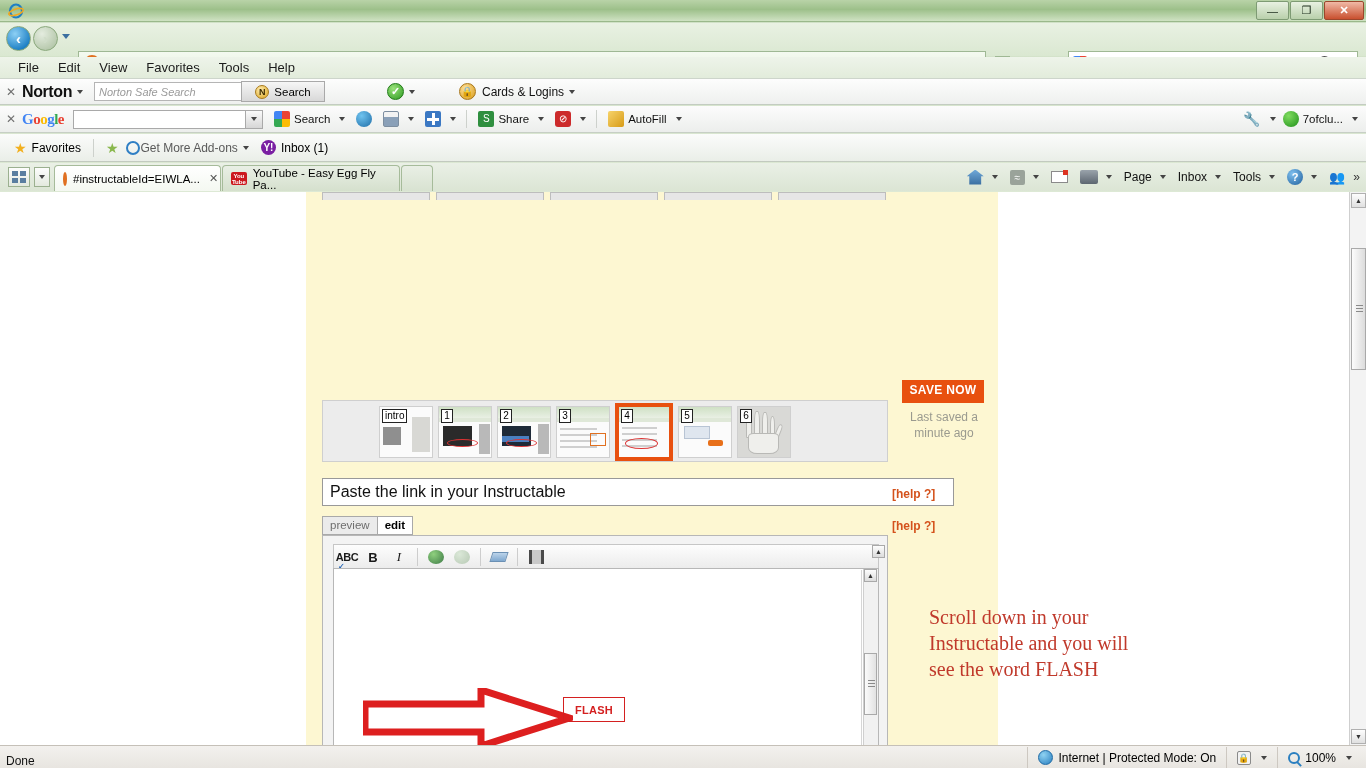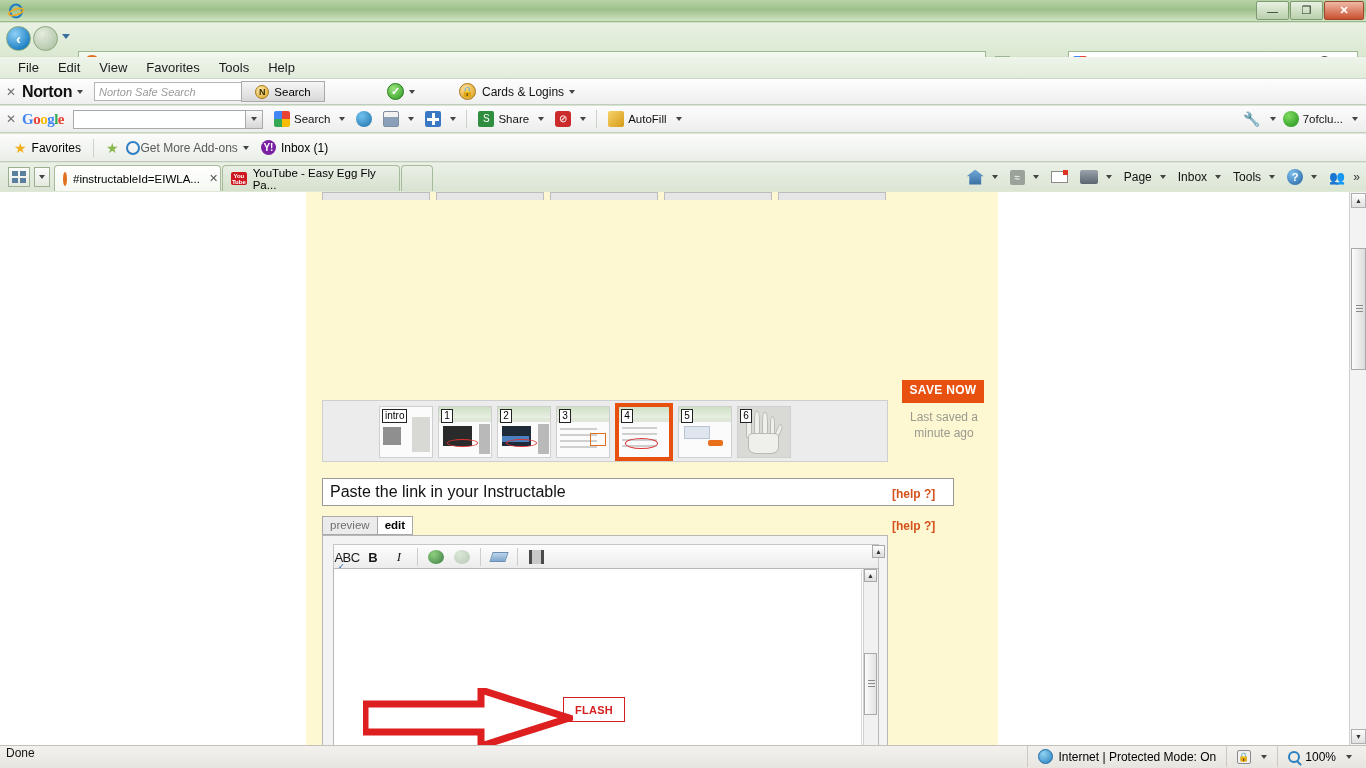--- a/index.html
+++ b/index.html
@@ -212,21 +212,21 @@
   
   .edshell { position:absolute; left:322px; top:343px; width:566px; height:292px;
      background:#f3f3f3; border:1px solid #b7b7b7; }
   .edbox { position:absolute; left:10px; top:32px; width:546px; height:250px; background:#fff; border:1px solid #b7b7b7;}
   .edtoolbar { position:absolute; left:10px; top:8px; width:546px; height:26px;
      background:linear-gradient(180deg,#fdfdfd,#ebebeb); border:1px solid #c6c6c6;
      display:flex; align-items:center; }
   .tsep { width:1px;height:18px;background:#cdcdcd; margin:0 5px; }
   .tbtn { width:22px;height:20px; display:flex;align-items:center;justify-content:center;
      margin:0 2px; font-size:13px; color:#1a1a1a;}
-  .abc { font-size:13px; font-weight:normal; letter-spacing:-0.5px; position:relative;}
+  .abc { font-size:11px; font-weight:bold; letter-spacing:-0.5px; position:relative;}
   .abc:after{content:"✓";position:absolute;left:2px;bottom:-4px;font-size:8px;color:#1a5fb4;}
   .globe { width:16px;height:14px;border-radius:50%;background:radial-gradient(circle at 35% 30%,#8fd07e,#3d7a46);}
   .globe.pale { background:radial-gradient(circle at 35% 30%,#dbe8d8,#b7c9b4);}
   .eraser { width:16px;height:10px; background:linear-gradient(180deg,#bcd4ea,#7fa8cf);
      transform:skewX(-18deg); border:1px solid #6b90b4;}
   .film { width:15px;height:14px;background:linear-gradient(90deg,#4a4a4a 0 3px,#c9c9c9 3px 12px,#4a4a4a 12px 15px);}
   .gopro { width:22px;height:18px;background:#f0a81e;border:1px solid #c8870f; color:#fff;
      font-size:7px;font-weight:bold;line-height:8px;text-align:center;padding-top:1px;
      font-family:"Liberation Sans",sans-serif;}
   .proTxt { margin-left:6px; font-size:12px; color:#111; }
@@ -256,21 +256,21 @@
   .pagesb .up, .pagesb .dn { position:absolute; left:1px; width:15px;height:15px;
      background:linear-gradient(180deg,#fdfdfd,#e0e0e0); border:1px solid #b0b0b0;
      display:flex;align-items:center;justify-content:center;font-size:7px;color:#333;}
   .pagesb .up { top:1px; } .pagesb .dn { bottom:1px; }
   .pagesb .thumb2 { position:absolute; left:1px; top:56px; width:15px; height:122px;
      background:linear-gradient(90deg,#fcfcfc,#dcdcdc); border:1px solid #a9a9a9; }
 
   
   .statusbar { position:absolute; left:0; bottom:0; width:1366px; height:23px;
      background:linear-gradient(180deg,#f3f1ee,#e8e5e0); border-top:1px solid #c5c0b8;
-     display:flex; align-items:flex-start; }
+     display:flex; align-items:flex-end; }
   .st-done { margin-left:6px; font-size:12px; color:#111; }
   .st-right { position:absolute; right:4px; display:flex; align-items:center; gap:0; }
   .st-cell { display:flex;align-items:center;gap:5px; padding:0 10px; height:21px; font-size:12px;
      border-left:1px solid #cdc8c1;}
   .globe-sm { width:15px;height:15px;border-radius:50%;
      background:radial-gradient(circle at 35% 30%,#8fd2f2,#2a7fc0); border:1px solid #1d6aa5;}
   .zoomic { width:12px;height:12px;border:2px solid #2a7fc0;border-radius:50%;position:relative;}
   .zoomic:after{content:"";position:absolute;right:-4px;bottom:-3px;width:6px;height:2px;background:#2a7fc0;transform:rotate(45deg);}
   .lockic { width:14px;height:14px;border:1px solid #8a8a8a;border-radius:2px;background:#f2f2f2;
      display:flex;align-items:center;justify-content:center;font-size:9px;}
@@ -617,20 +617,21 @@
           <div class="sbbtn" style="position:absolute;left:0;top:0;">▲</div>
           <div class="sbthumb" style="top:84px;height:62px;">
             <span class="grip"></span>
           </div>
 
         </div>
       </div>
 
     </div>
 
+    <div class="annot">Scroll down in your Instructable and you will see the word FLASH</div>
 
   </div>
 
   <div class="pagesb">
     <div class="up">▲</div>
     <div class="thumb2">
       <span class="grip" style="left:4px;"></span>
     </div>
     <div class="dn">▼</div>
   </div>

